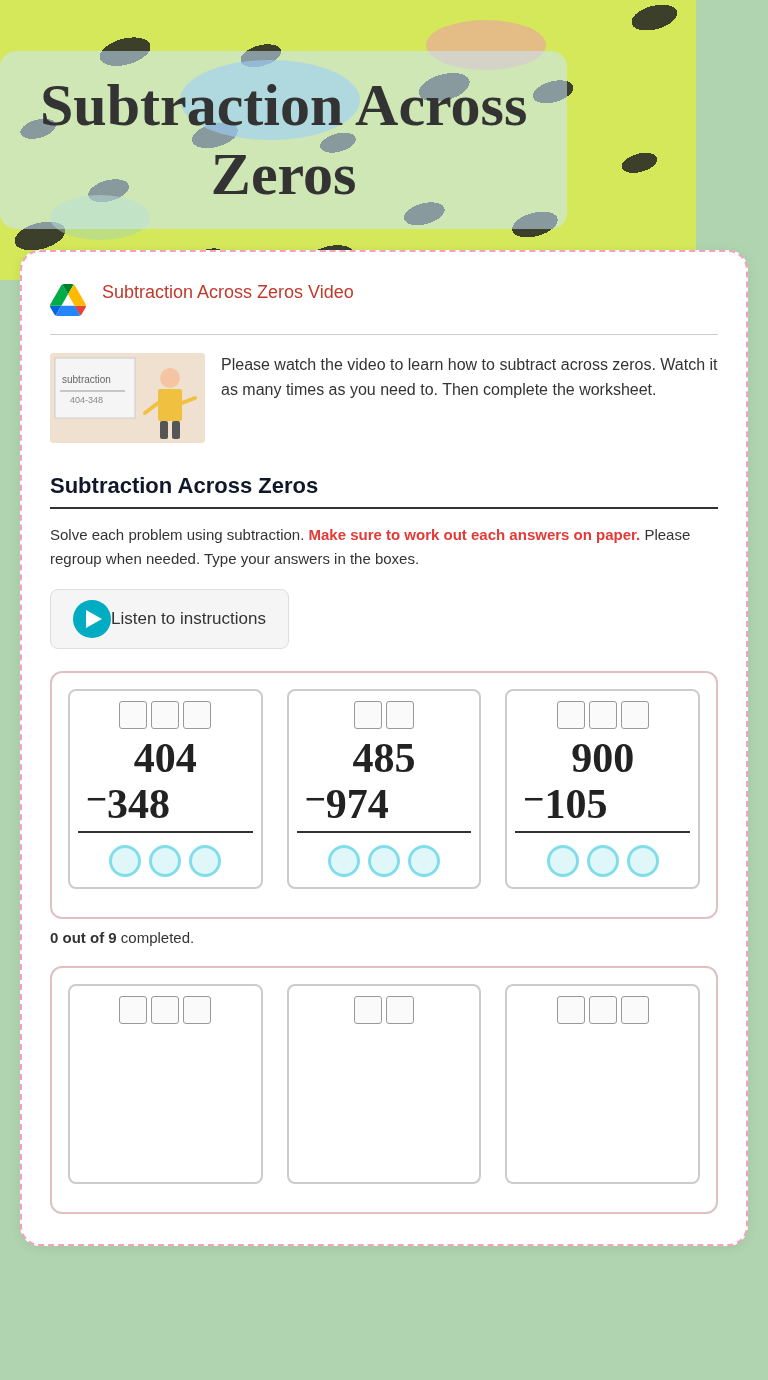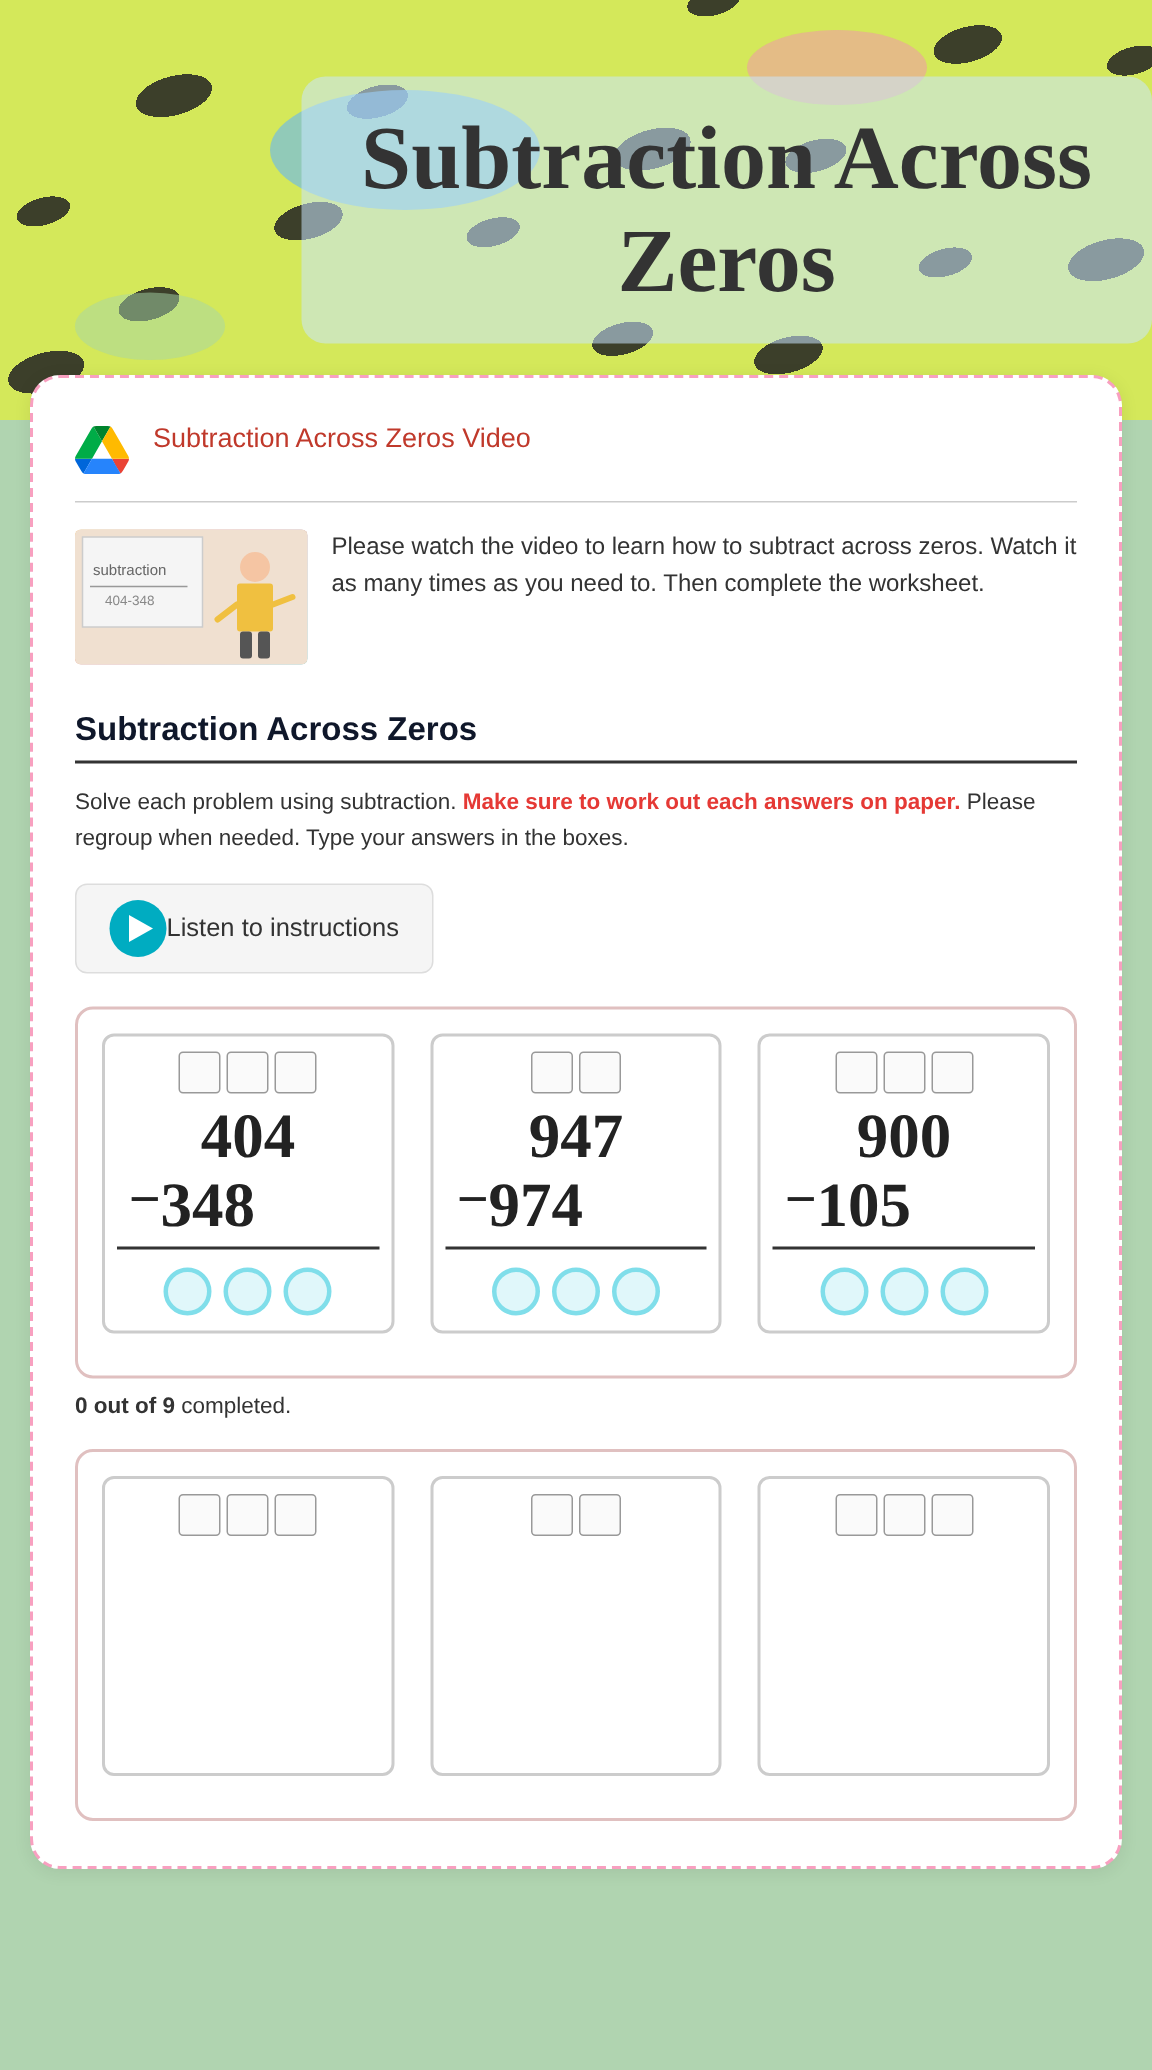--- a/index.html
+++ b/index.html
@@ -8,26 +8,26 @@
       font-family: 'Arial', sans-serif;
       background: #c8e6c9;
       width: 768px;
       min-height: 1380px;
       overflow-x: hidden;
     }
 
     
     .hero {
       position: relative;
-      width: 768px;
+      width: 696px;
       height: 280px;
       overflow: hidden;
       display: flex;
       align-items: center;
-      justify-content: flex-end;
+      justify-content: flex-start;
     }
 
     .hero-bg {
       position: absolute;
       inset: 0;
       background: #d4e85a;
       z-index: 0;
     }
 
     
@@ -174,20 +174,21 @@
     }
 
     .video-thumbnail-inner {
       width: 100%;
       height: 100%;
       background: linear-gradient(135deg, #ffcc80 0%, #ef9a9a 50%, #80cbc4 100%);
       display: flex;
       align-items: center;
       justify-content: center;
       position: relative;
+      border-radius: 27px;
     }
 
     .video-desc {
       font-size: 16px;
       color: #333;
       line-height: 1.55;
     }
 
     
     .worksheet-title {
@@ -465,21 +466,21 @@
             <div class="answer-circle"></div>
             <div class="answer-circle"></div>
           </div>
         </div>
 
         <div class="problem-card">
           <div class="digit-boxes-top">
             <div class="digit-box"></div>
             <div class="digit-box"></div>
           </div>
-          <div class="problem-number">947</div>
+          <div class="problem-number">485</div>
           <div style="display:flex; width:100%; align-items:center;">
             <span class="minus-sign">−</span>
             <div class="problem-number">974</div>
           </div>
           <div class="problem-line"></div>
           <div class="answer-circles">
             <div class="answer-circle"></div>
             <div class="answer-circle"></div>
             <div class="answer-circle"></div>
           </div>

